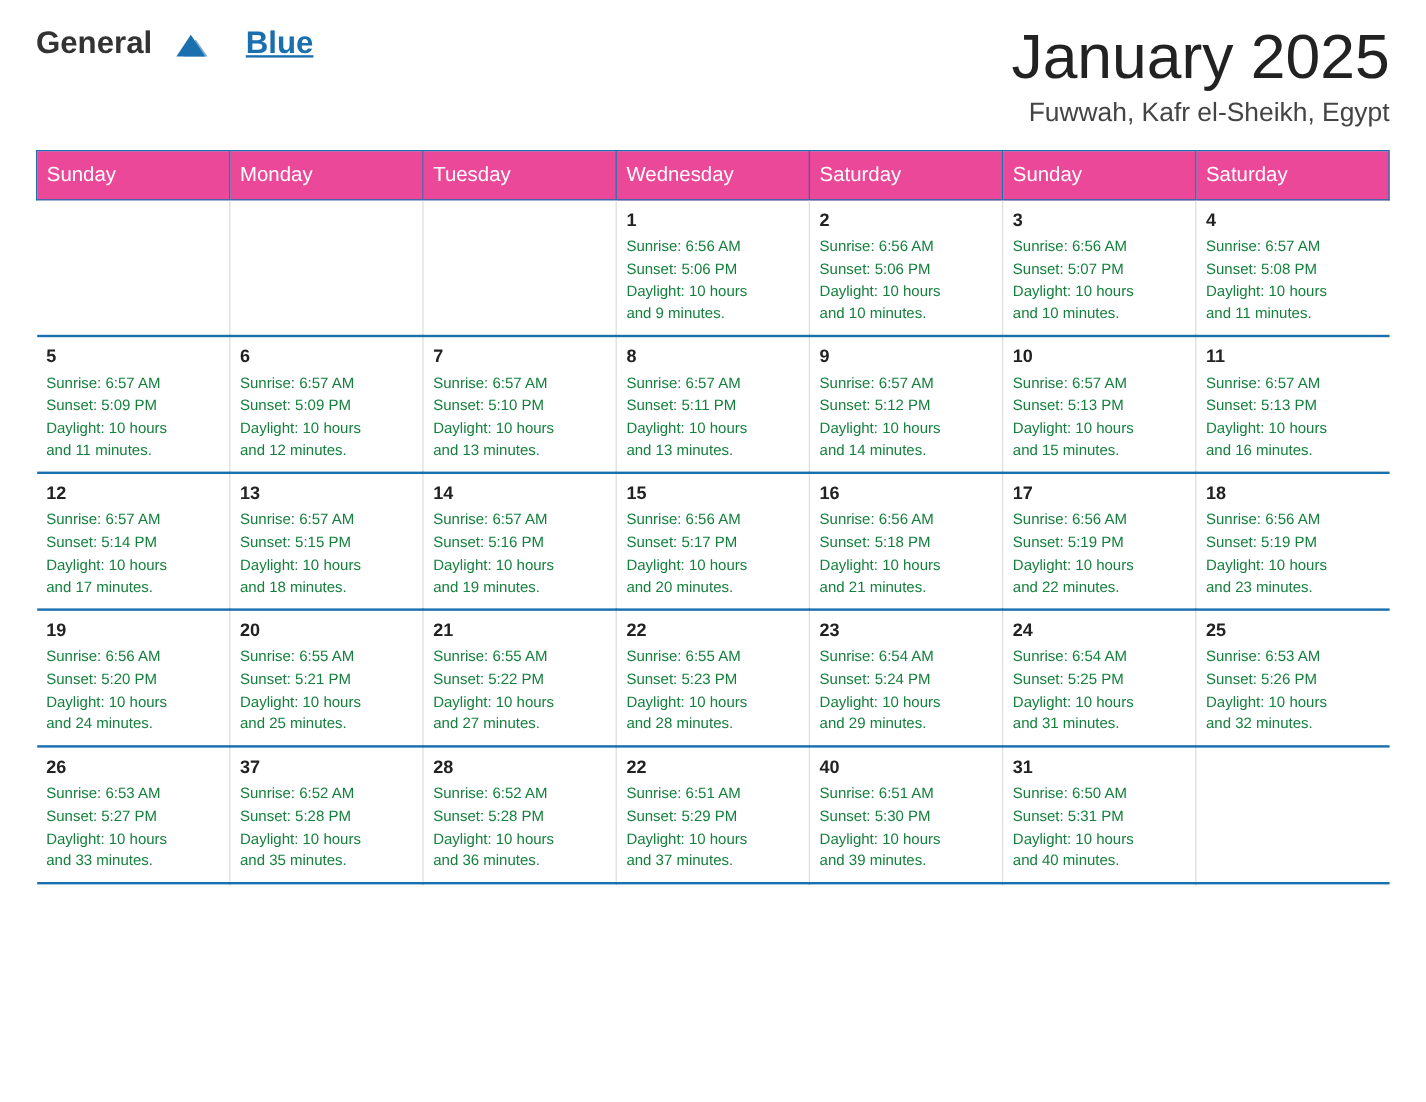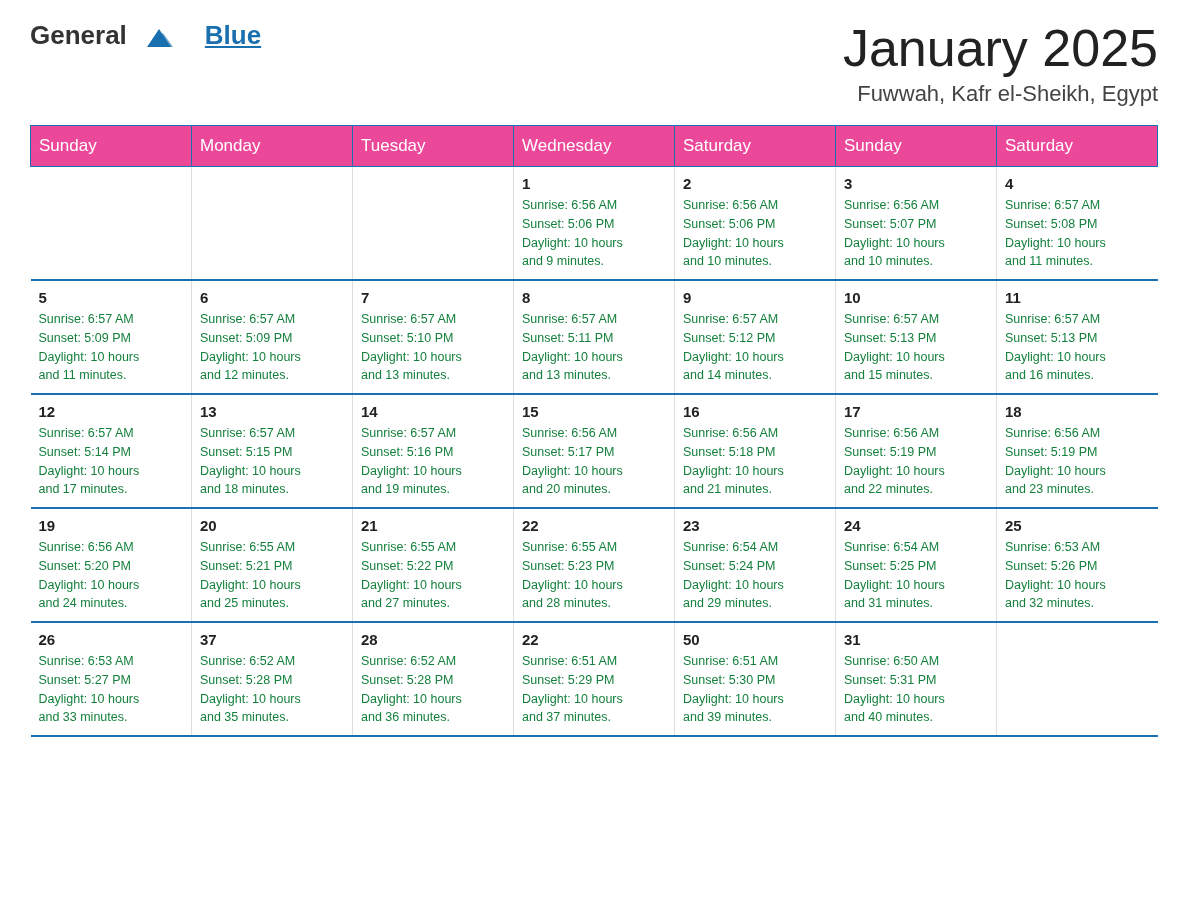--- a/index.html
+++ b/index.html
@@ -338,21 +338,21 @@
 and 36 minutes.</div>
         </td>
         <td>
           <span class="day-number">22</span>
           <div class="day-info" style="white-space: pre-line;">Sunrise: 6:51 AM
 Sunset: 5:29 PM
 Daylight: 10 hours
 and 37 minutes.</div>
         </td>
         <td>
-          <span class="day-number">50</span>
+          <span class="day-number">40</span>
           <div class="day-info" style="white-space: pre-line;">Sunrise: 6:51 AM
 Sunset: 5:30 PM
 Daylight: 10 hours
 and 39 minutes.</div>
         </td>
         <td>
           <span class="day-number">31</span>
           <div class="day-info" style="white-space: pre-line;">Sunrise: 6:50 AM
 Sunset: 5:31 PM
 Daylight: 10 hours

